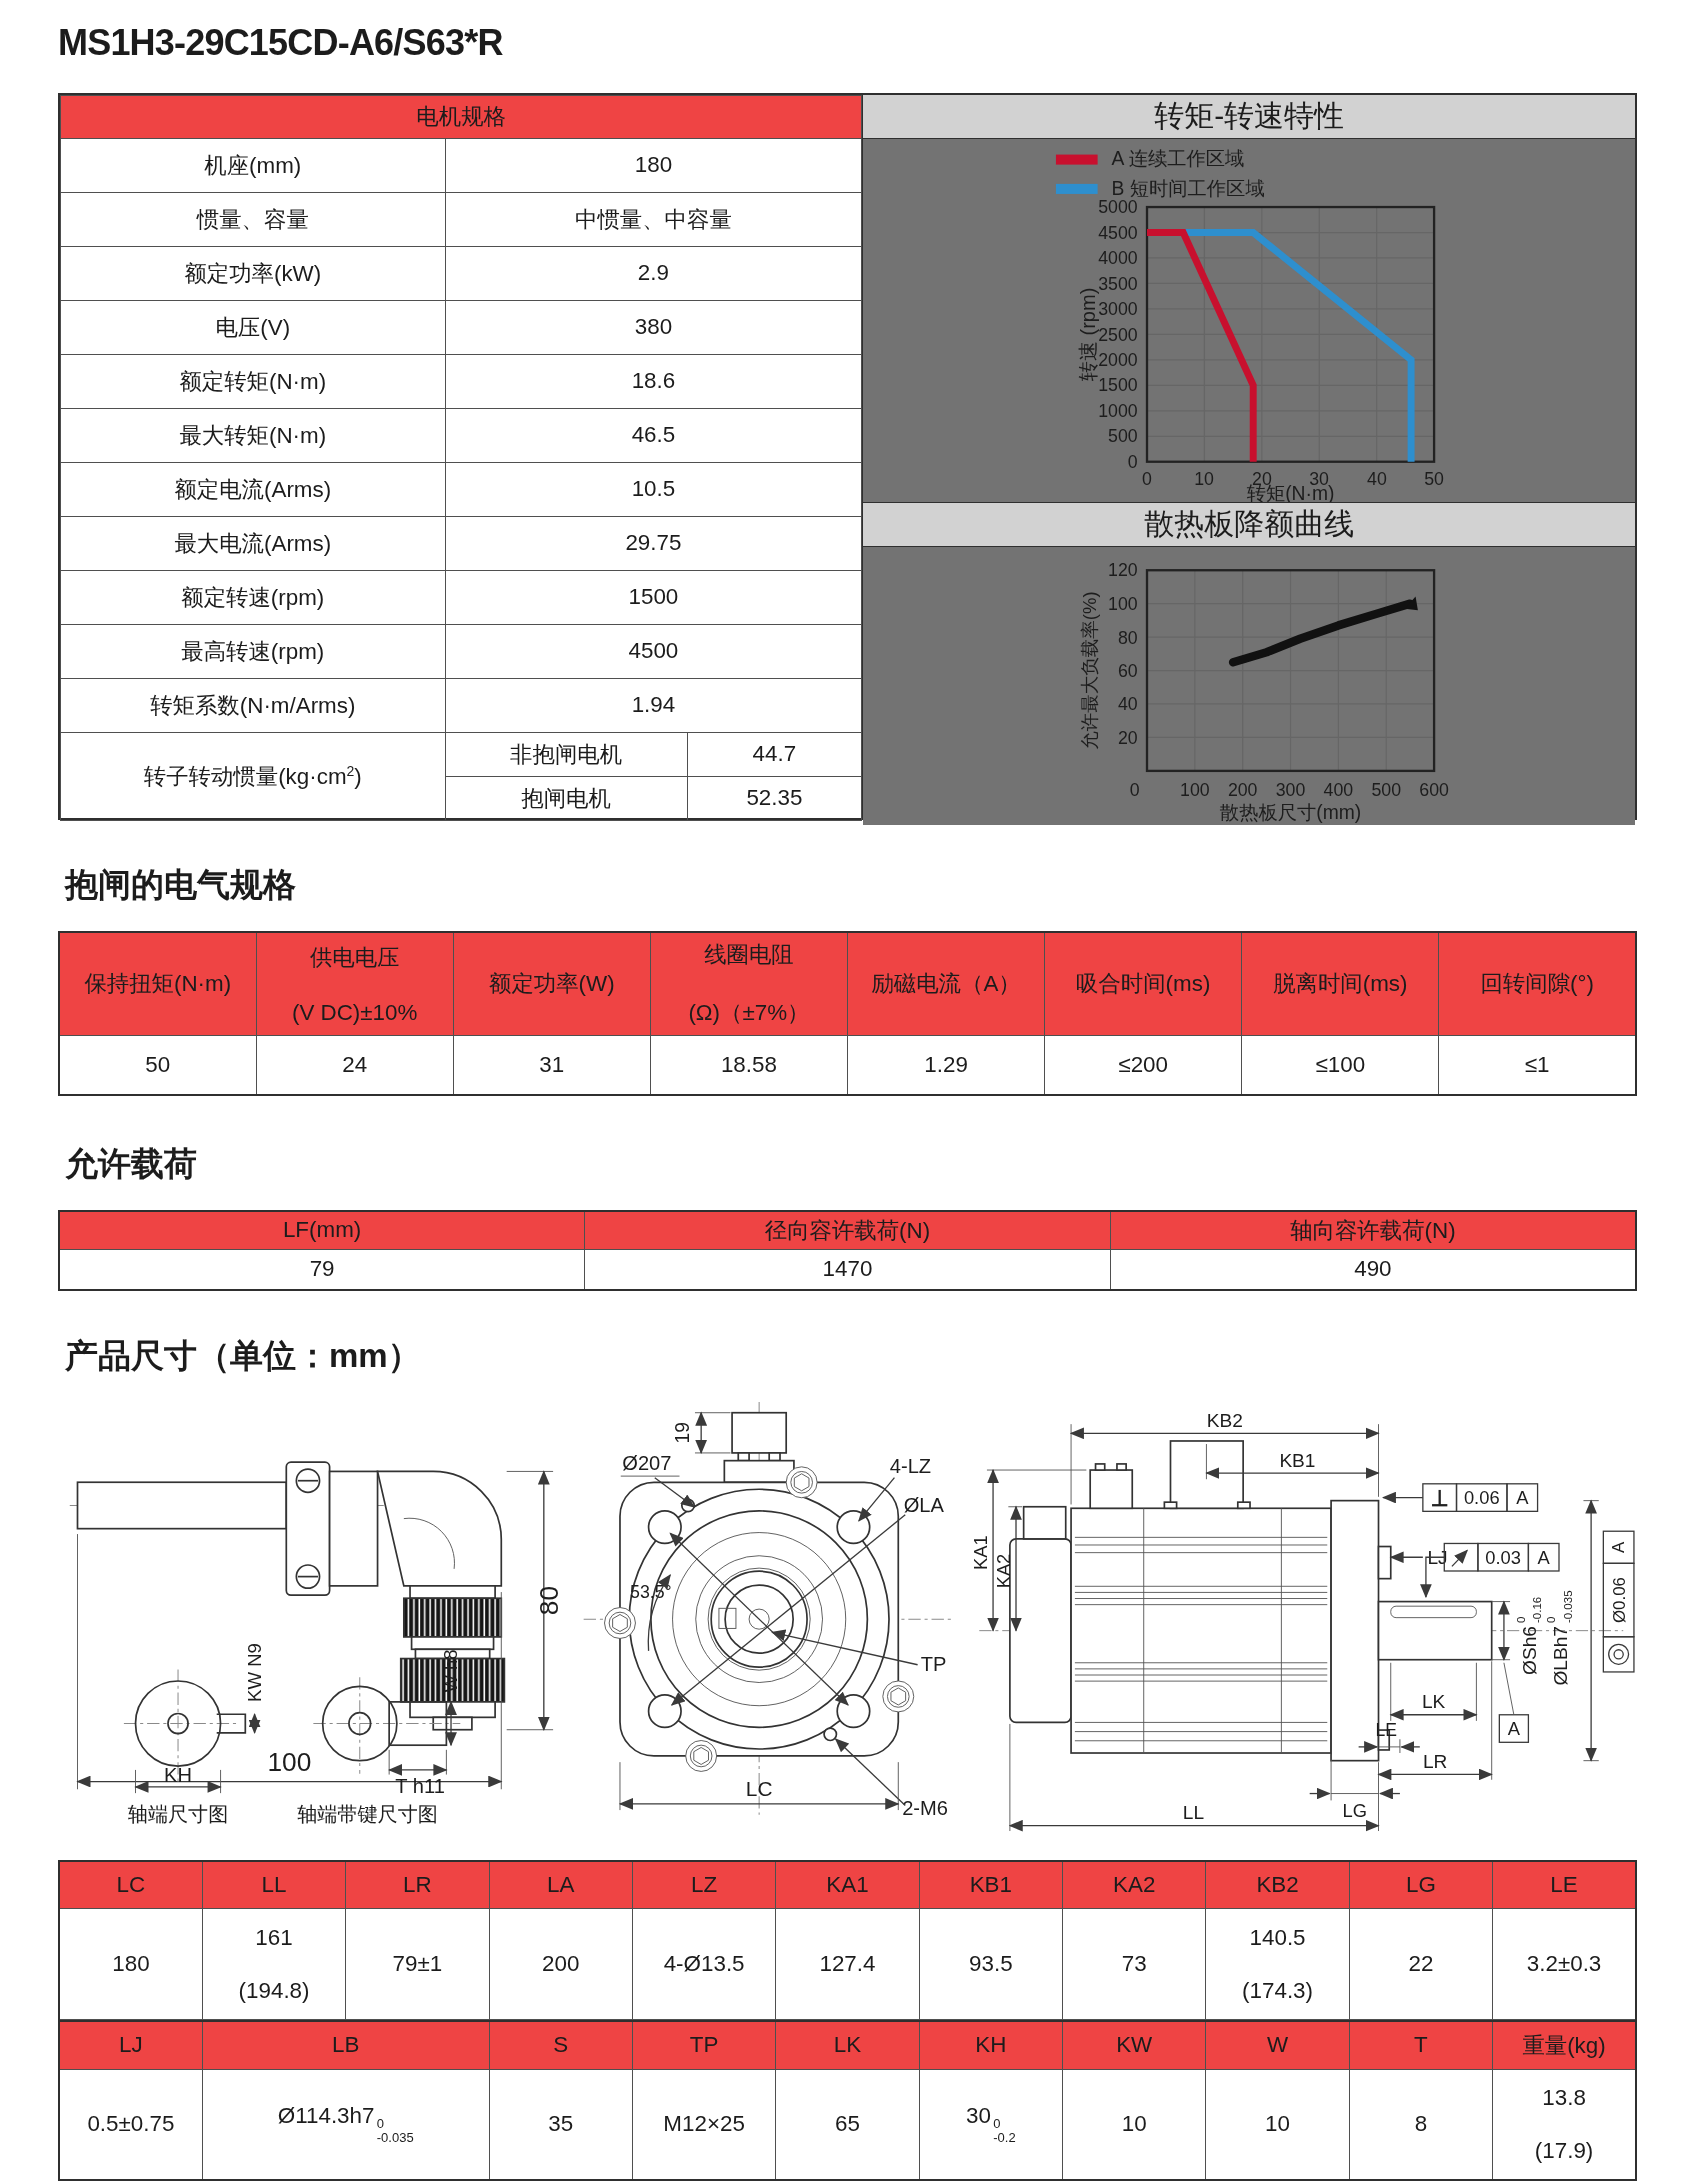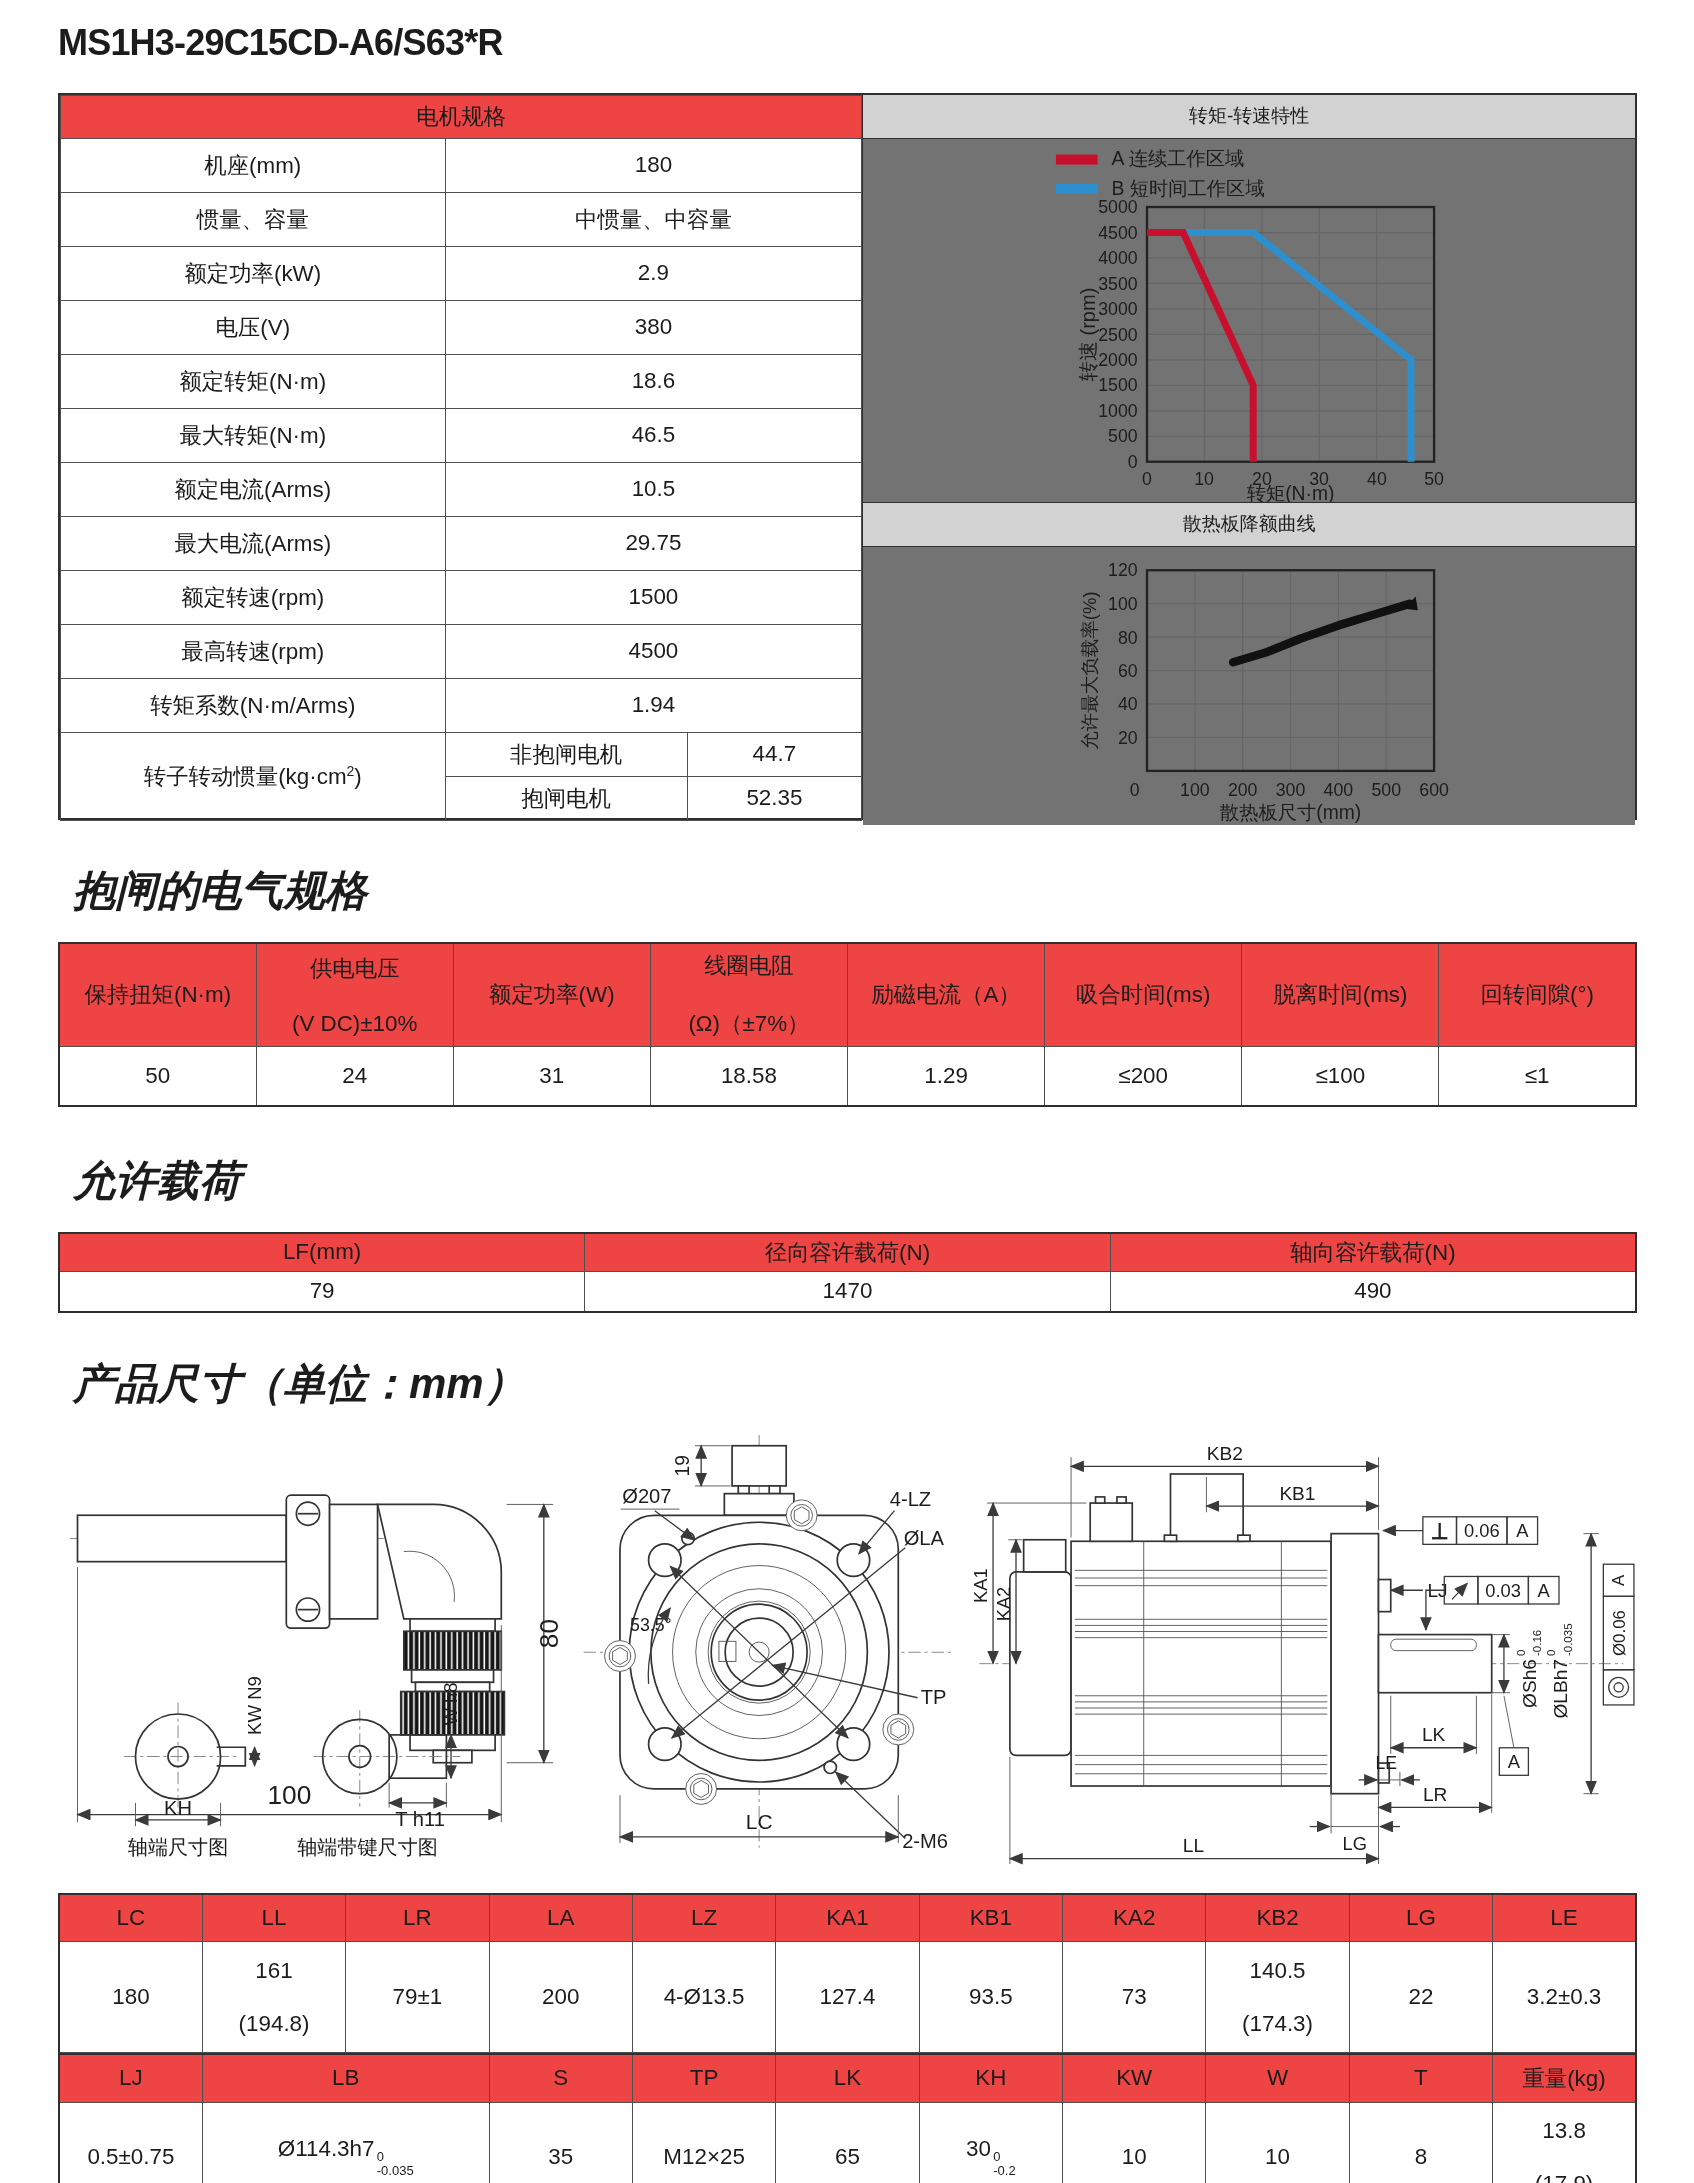--- a/index.html
+++ b/index.html
@@ -1,38 +1,38 @@
 <!DOCTYPE html>
 <html style="font-size:12.4px"><head>
 <meta charset="utf-8">
 <style>
   html,body{margin:0;padding:0;background:#fff;}
   body{width:1695px;height:2183px;overflow:hidden;color:#1c1c1c;
        font-family:"Liberation Sans","DejaVu Sans",sans-serif;}
   .content{margin:0 31px 0 58px;width:1579px;padding-top:18.6px;}
   h1{font-size:36px;font-weight:bold;margin:3.1px 0 29px 0;letter-spacing:-0.8px;}
-  h2{font-size:42px;font-weight:bold;margin:15px;font-style:italic;}
+  h2{font-size:33px;font-weight:bold;margin:7px;}
   .sec-title-brake{margin-top:43px;margin-bottom:23px;}
   .sec-title-load{margin-top:46px;margin-bottom:23px;}
   .sec-title-dims{margin-top:43px;margin-bottom:12.4px;}
 
   
   .mainblock{display:flex;border:2.3px solid #2f2f2f;height:727px;box-sizing:border-box;}
   .specs{width:51%;box-sizing:border-box;border-right:1.5px solid #2f2f2f;}
   table.spec{width:100%;height:100%;border-collapse:collapse;table-layout:fixed;}
   table.spec td{border:1.5px solid #4f4f4f;text-align:center;vertical-align:middle;
                 font-size:22.4px;padding:0;}
   td.gray, .gray{background:#ef4444;}
   tr.h55{height:43px;} tr.h70{height:54px;} tr.h57{height:44px;}
   .hdr-cell{font-size:23px;}
   sup.small{font-size:14px;}
 
   .charts{width:49%;display:flex;flex-direction:column;box-sizing:border-box;}
   .chart-head{height:43px;flex:0 0 43px;background:#d2d2d2;border-bottom:1.5px solid #2f2f2f;
-      display:flex;align-items:center;justify-content:center;font-size:19px;}
+      display:flex;align-items:center;justify-content:center;font-size:30px;}
   .chart-head.second{border-top:1.5px solid #2f2f2f;}
   .chart-body{background:#737373;}
   .chart-body svg{display:block;}
 
   
   table.flat{width:100%;border-collapse:collapse;table-layout:fixed;border:2.3px solid #2f2f2f;}
   table.flat td{border:1.5px solid #4f4f4f;text-align:center;vertical-align:middle;
       font-size:22.4px;padding:0;}
   .twoLine{display:flex;flex-direction:column;justify-content:center;gap:27px;}
   .twoLine div:empty{display:none;}

